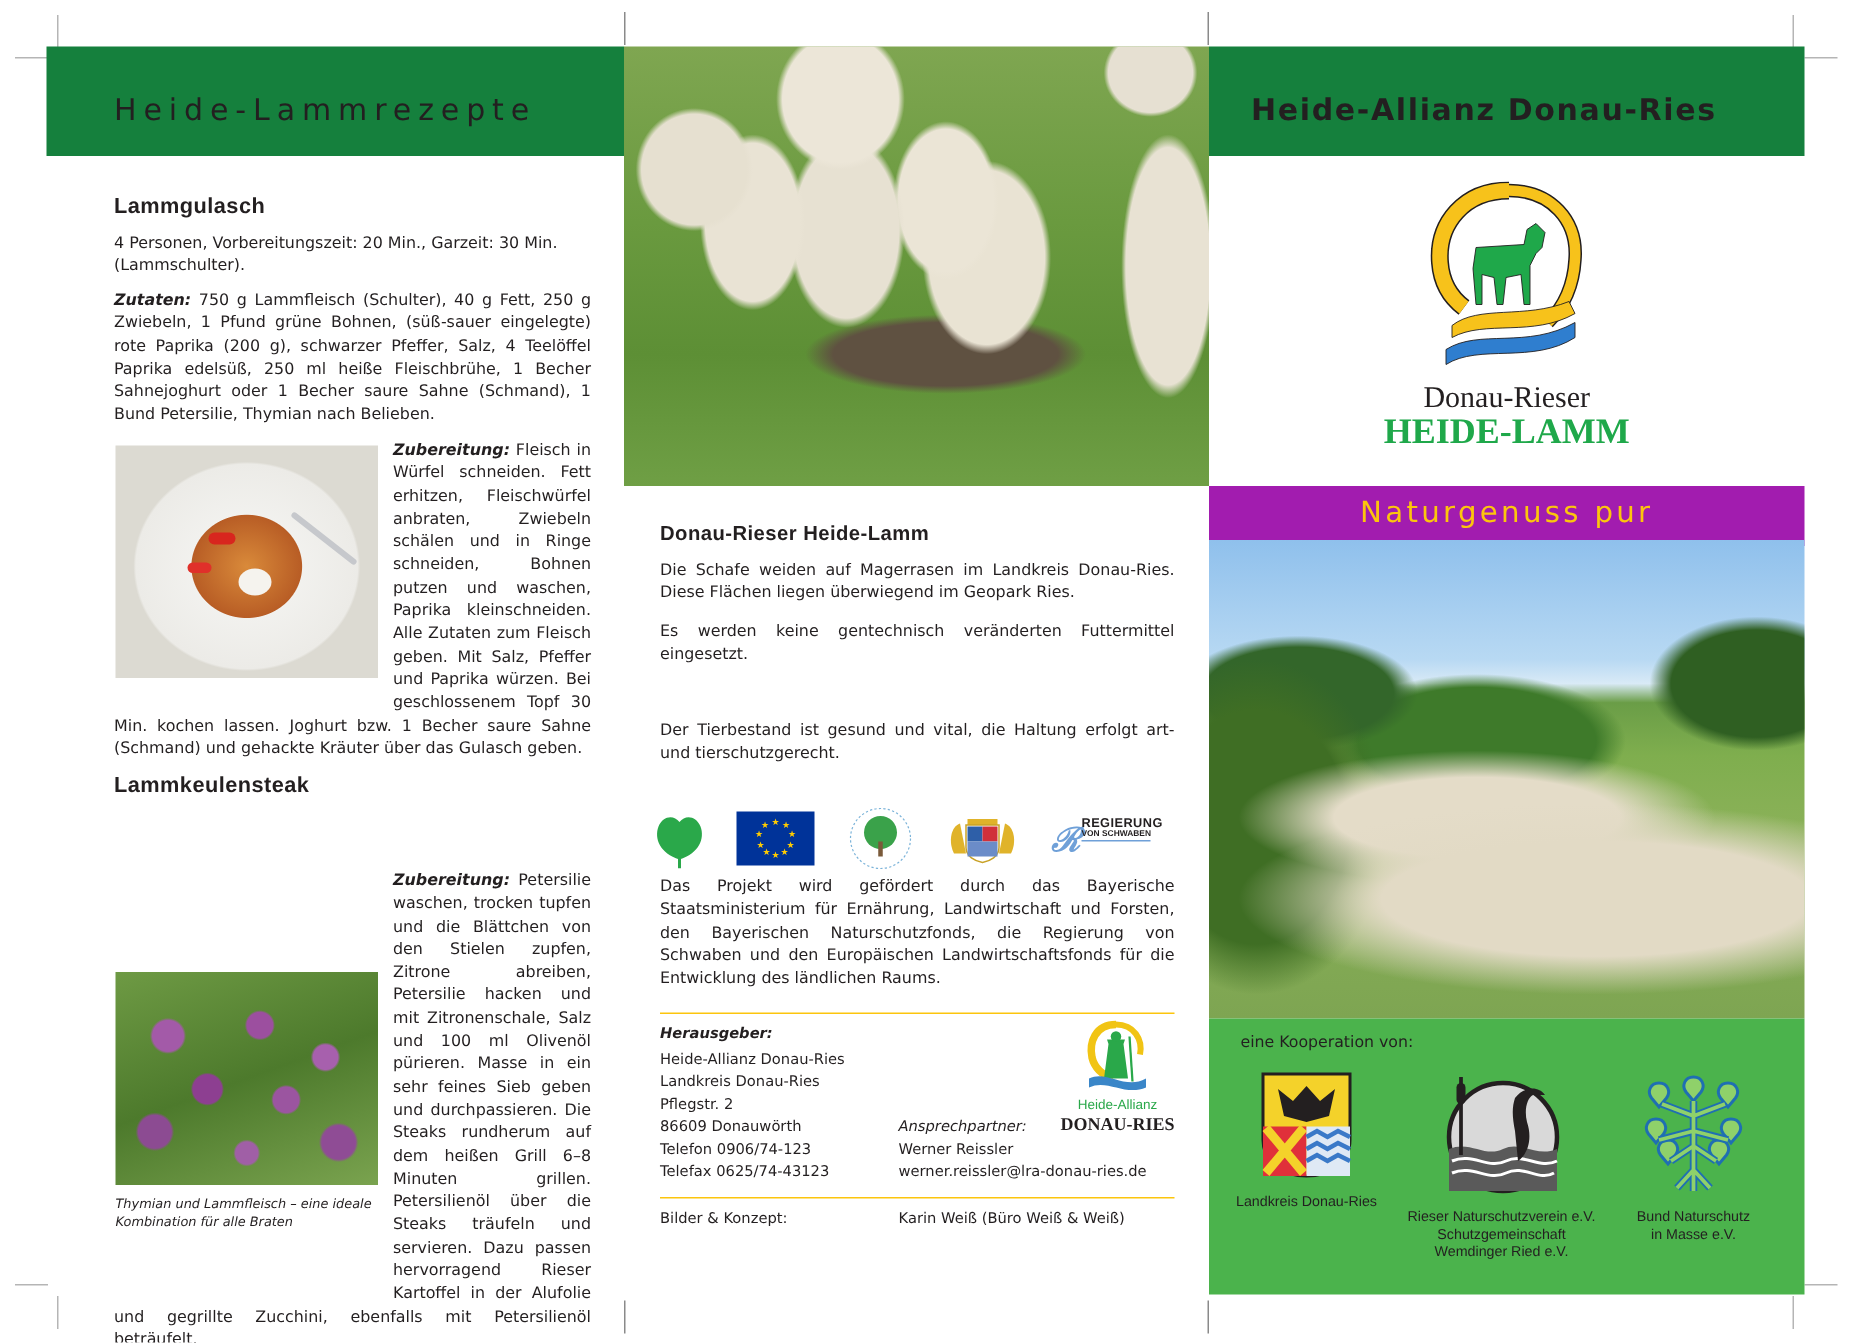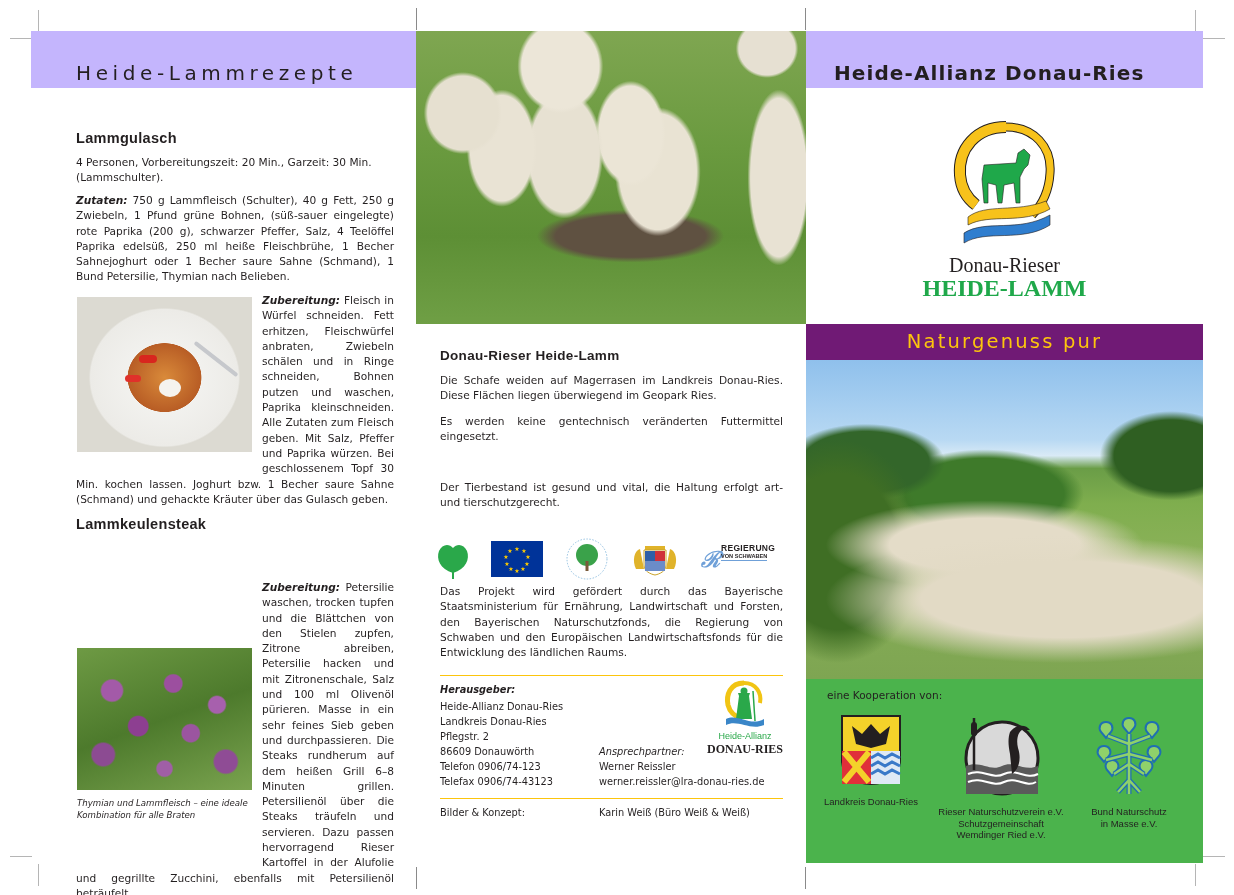--- a/index.html
+++ b/index.html
@@ -8,21 +8,21 @@
 
   .crop { position: absolute; background: #b5b5b5; }
   .crop.v { width: 1px; height: 22px; }
   .crop.h { height: 1px; width: 22px; }
 
   .panel { position: absolute; top: 31px; height: 832px; }
   #p-left { left: 31px; width: 385px; }
   #p-mid { left: 416px; width: 390px; }
   #p-right { left: 806px; width: 397px; }
 
-  .banner-yellow { position: absolute; left: 0; top: 0; right: 0; height: 57px; background: #c4b5fd; }
+  .banner-yellow { position: absolute; left: 0; top: 0; right: 0; height: 73px; background: #15803d; }
   .banner-title { position: absolute; top: 30px; font-family: "DejaVu Sans", sans-serif; color: #231f20; }
   #p-left .banner-title { left: 45px; font-size: 20px; letter-spacing: 4.6px; font-weight: normal; }
   #p-right .banner-title { left: 28px; font-size: 20px; letter-spacing: 1.1px; }
 
   .txt { font-family: "DejaVu Sans", sans-serif; font-size: 10.6px; line-height: 15.3px; color: #231f20; }
   .just { text-align: justify; }
   h2.recipe { font-family: Liberation Sans, sans-serif; font-weight: bold; font-size: 14.5px; letter-spacing: 0.3px; color: #231f20; position: absolute; }
   .lbl { font-style: italic; font-weight: bold; }
   .it { font-style: italic; }
 
@@ -76,21 +76,21 @@
   
   .rule { position: absolute; left: 24px; width: 343px; height: 1px; background: #fcc50d; }
 
   .logo-row { position: absolute; top: 508px; left: 20px; width: 345px; height: 40px; display: flex; align-items: center; justify-content: space-between; }
   .eu-flag { width: 52px; height: 36px; background: #003399; position: relative; }
   .ring-star { position: absolute; color: #ffcc00; font-size: 6px; line-height: 6px; }
   .reg { font-family: "Liberation Sans", sans-serif; font-weight: bold; color: #231f20; position: relative; width: 80px; height: 36px; }
 
   
   .logo-area { position: absolute; top: 73px; left: 0; right: 0; height: 220px; }
-  .blue-band { position: absolute; top: 293px; left: 0; right: 0; height: 40px; background: #701a75; }
+  .blue-band { position: absolute; top: 293px; left: 0; right: 0; height: 40px; background: #a21caf; }
   .blue-band span { position: absolute; left: 0; right: 0; top: 6px; text-align: center; color: #fcc50d; font-size: 19.5px; letter-spacing: 2.2px; }
   .green-foot { position: absolute; top: 648px; left: 0; right: 0; bottom: 0; background: #4bb34c; }
   .coop-label { position: absolute; left: 21px; top: 10px; font-size: 10.5px; color: #231f20; }
   .partner { position: absolute; top: 35px; width: 130px; text-align: center; }
   .partner .cap { font-family: "Liberation Sans", sans-serif; font-size: 9.5px; line-height: 11.5px; color: #231f20; margin-top: 6px; }
 </style>
 </head>
 <body>
 
 <div class="crop v" style="left:38px;top:10px;"></div>
@@ -180,21 +180,21 @@
 
   <div class="rule" style="top:644px;"></div>
 
   <p class="block txt it" style="left:24px;top:651px;font-size:9.8px;"><b>Herausgeber:</b></p>
   <div class="block" style="left:24px;top:668px;width:200px;font-size:9.8px;line-height:15px;color:#231f20;">
     <div>Heide-Allianz Donau-Ries</div>
     <div>Landkreis Donau-Ries</div>
     <div>Pflegstr. 2</div>
     <div>86609 Donauwörth</div>
     <div>Telefon 0906/74-123</div>
-    <div>Telefax 0906/74-43123</div>
+    <div>Telefax 0625/74-43123</div>
   </div>
 
   <div class="block" style="left:290px;top:648px;width:78px;height:80px;">
     <svg width="48" height="52" viewBox="0 0 48 52" style="position:absolute;left:14px;top:0;">
       <path d="M24 4 C10 4 6 16 8 26 C10 34 16 38 22 40" fill="none" stroke="#f1c414" stroke-width="5"></path>
       <path d="M24 4 C36 4 42 14 40 24" fill="none" stroke="#f1c414" stroke-width="4"></path>
       <path d="M18 14 L30 14 L29 17 L32 40 L16 40 L19 17 Z" fill="#2aa84a"></path>
       <circle cx="24" cy="12" r="3.5" fill="#2aa84a"></circle>
       <path d="M33 12 L35 42" stroke="#2aa84a" stroke-width="1.5"></path>
       <path d="M6 40 C18 34 30 48 44 40 L44 46 C30 52 18 40 6 46 Z" fill="#3a86c8"></path>

